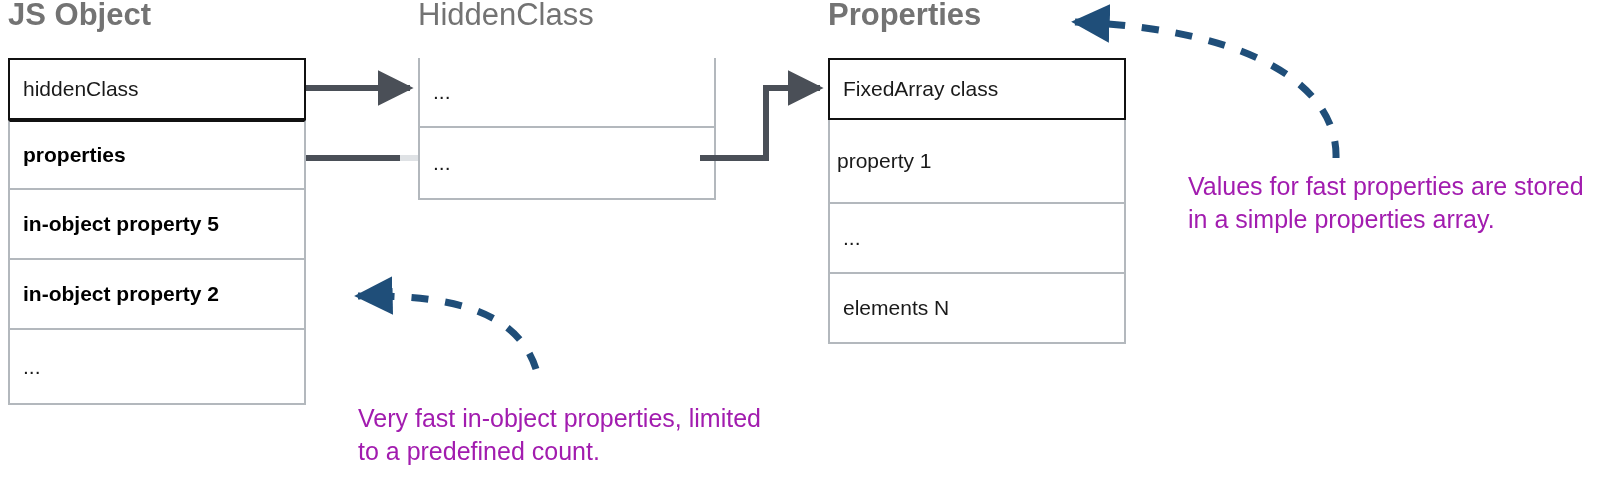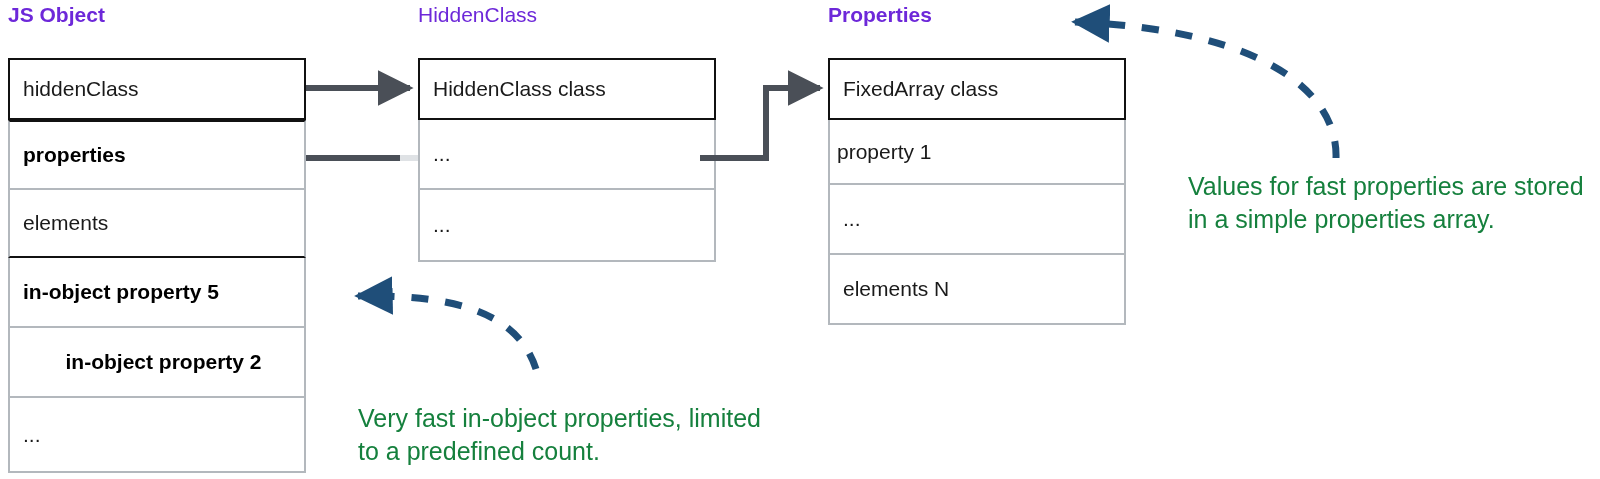--- a/index.html
+++ b/index.html
@@ -12,23 +12,23 @@
     width: 1600px;
     height: 479px;
     background: #ffffff;
     font-family: "Liberation Sans", sans-serif;
     overflow: hidden;
   }
 
   
   .col-title {
     position: absolute;
-    font-size: 21px;
+    font-size: 31px;
     line-height: 30px;
-    color: #6d28d9;
+    color: #737373;
     white-space: nowrap;
   }
   .col-title.bold { font-weight: bold; }
   #title-js-object   { left: 8px;   top: 0px; }
   #title-hiddenclass { left: 418px; top: 0px; }
   #title-properties  { left: 828px; top: 0px; }
 
   
   .struct {
     position: absolute;
@@ -71,21 +71,21 @@
   }
   #connector-under { z-index: 1; }
   #connector-over  { z-index: 5; }
   .struct { z-index: 3; }
   .col-title { z-index: 6; }
   .annotation { z-index: 6; }
 
   
   .annotation {
     position: absolute;
-    color: #15803d;
+    color: #a21caf;
     font-size: 25px;
     line-height: 33px;
     white-space: pre-line;
   }
   #annotation-right  { left: 1188px; top: 170px; width: 400px; }
   #annotation-bottom { left: 358px;  top: 402px; width: 430px; }
 </style>
 </head>
 <body>
 
@@ -98,55 +98,49 @@
 
   <div class="col-title bold" id="title-js-object">JS Object</div>
 
   <div class="struct" id="js-object-struct">
     <div class="row bd-dark" style="height:62px;">
       <span>hiddenClass</span>
     </div>
     <div class="row b side-light bot-light" style="height:70px;border-top:2px solid #111111;">
       <span>properties</span>
     </div>
-    <div class="row side-light" style="height:68px;border-bottom:2px solid #111111;">
-      <span>elements</span>
-    </div>
     <div class="row b side-light bot-light" style="height:70px;">
       <span>in-object property 5</span>
     </div>
-    <div class="row b side-light bot-light" style="height:70px;justify-content:center;">
+    <div class="row b side-light bot-light" style="height:70px;">
       <span>in-object property 2</span>
     </div>
     <div class="row side-light bot-light" style="height:75px;">
       <span>...</span>
     </div>
   </div>
 
   <div class="col-title" id="title-hiddenclass">HiddenClass</div>
 
   <div class="struct" id="hiddenclass-struct">
-    <div class="row bd-dark" style="height:62px;">
-      <span>HiddenClass class</span>
-    </div>
     <div class="row side-light bot-light" style="height:70px;">
       <span>...</span>
     </div>
     <div class="row side-light bot-light" style="height:72px;">
       <span>...</span>
     </div>
   </div>
 
   <div class="col-title bold" id="title-properties">Properties</div>
 
   <div class="struct" id="properties-struct">
     <div class="row bd-dark" style="height:62px;">
       <span>FixedArray class</span>
     </div>
-    <div class="row side-light bot-light" style="height:65px;padding-left:7px;">
+    <div class="row side-light bot-light" style="height:84px;padding-left:7px;">
       <span>property 1</span>
     </div>
     <div class="row side-light bot-light" style="height:70px;">
       <span>...</span>
     </div>
     <div class="row side-light bot-light" style="height:70px;">
       <span>elements N</span>
     </div>
   </div>
 

